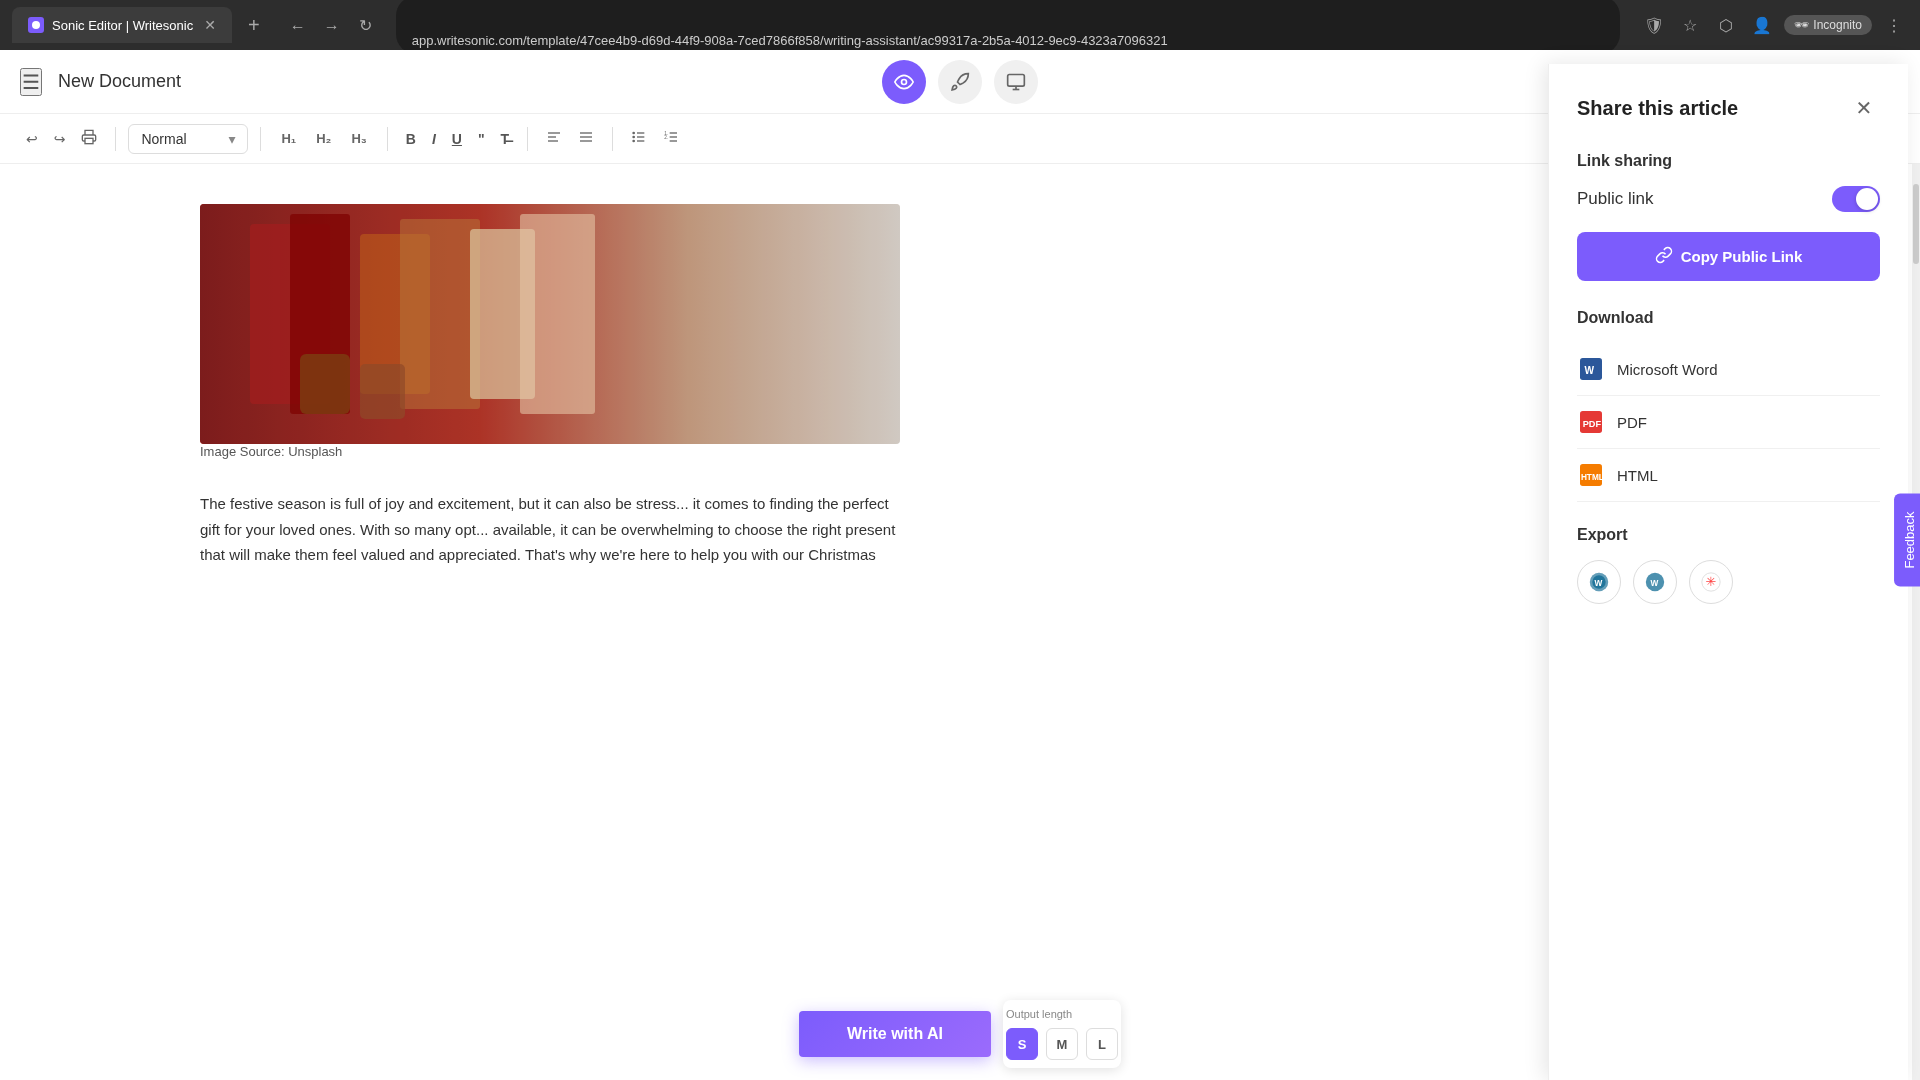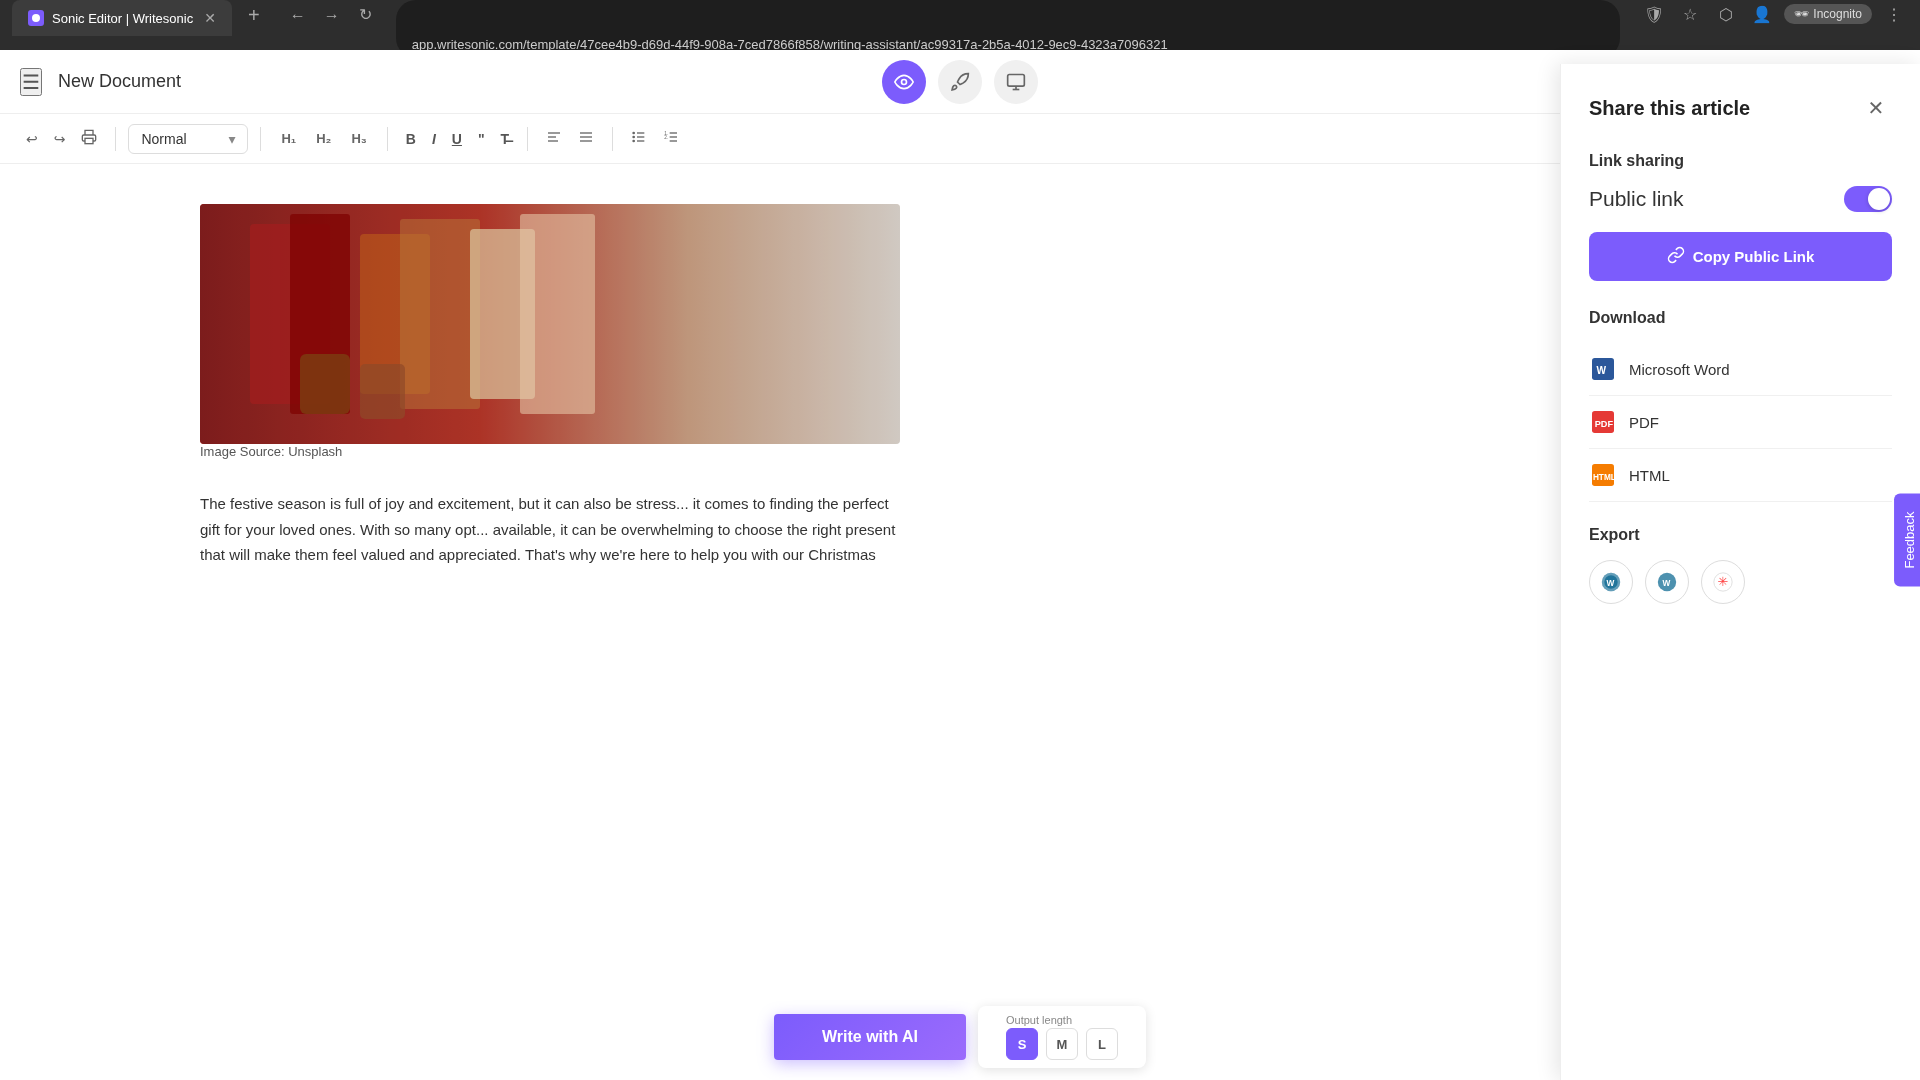--- a/index.html
+++ b/index.html
@@ -1,19 +1,19 @@
 <!DOCTYPE html>
 <html><head>
   <meta charset="utf-8">
   <style>
     * { margin: 0; padding: 0; box-sizing: border-box; }
     body { font-family: -apple-system, BlinkMacSystemFont, 'Segoe UI', sans-serif; background: #f5f5f5; overflow: hidden; width: 1920px; height: 1080px; }
 
     
-    .browser-chrome { background: #2d2d2d; height: 50px; display: flex; align-items: flex-start; padding: 0 12px; gap: 8px; }
+    .browser-chrome { background: #2d2d2d; height: 50px; display: flex; align-items: center; padding: 0 12px; gap: 8px; }
     .browser-tab { background: #3c3c3c; border-radius: 8px 8px 0 0; padding: 0 16px; height: 36px; display: flex; align-items: center; gap: 8px; color: #fff; font-size: 13px; min-width: 220px; }
     .tab-favicon { width: 16px; height: 16px; background: #7c5cfc; border-radius: 3px; display: flex; align-items: center; justify-content: center; }
     .tab-close { margin-left: auto; color: #aaa; cursor: pointer; font-size: 14px; }
     .tab-new { background: transparent; border: none; color: #aaa; font-size: 20px; cursor: pointer; padding: 4px 8px; }
     .nav-controls { display: flex; align-items: center; gap: 6px; margin: 0 8px; }
     .nav-btn { background: none; border: none; color: #aaa; font-size: 16px; cursor: pointer; padding: 4px; border-radius: 50%; width: 28px; height: 28px; display: flex; align-items: center; justify-content: center; }
     .address-bar { flex: 1; background: #1e1e1e; border-radius: 20px; padding: 6px 16px; color: #ccc; font-size: 13px; display: flex; align-items: center; }
     .browser-actions { display: flex; align-items: center; gap: 8px; margin-left: 12px; }
     .browser-action-btn { background: none; border: none; color: #aaa; font-size: 16px; cursor: pointer; padding: 4px; width: 28px; height: 28px; display: flex; align-items: center; justify-content: center; border-radius: 50%; }
     .incognito-badge { background: #555; color: #ddd; font-size: 12px; padding: 3px 10px; border-radius: 12px; display: flex; align-items: center; gap: 4px; }
@@ -45,34 +45,34 @@
     
     .content-area { display: flex; flex: 1; overflow: hidden; }
     .editor-area { flex: 1; overflow-y: auto; padding: 40px 200px; background: #fff; position: relative; }
     .doc-image-placeholder { width: 700px; height: 240px; background: linear-gradient(135deg, #c0392b 0%, #e74c3c 30%, #e8d5c4 60%, #f0f0f0 100%); border-radius: 4px; position: relative; overflow: hidden; }
     .image-source { color: #555; font-size: 13px; margin-bottom: 32px; }
     .article-text { color: #333; font-size: 15px; line-height: 1.7; max-width: 700px; margin-top: 32px; }
 
     
     .bottom-bar { position: fixed; bottom: 0; left: 50%; transform: translateX(-50%); display: flex; align-items: center; gap: 12px; padding: 12px 20px; z-index: 100; }
     .write-ai-btn { background: linear-gradient(135deg, #7c5cfc, #9b6bfc); color: #fff; border: none; border-radius: 4px; padding: 14px 48px; font-size: 16px; font-weight: 600; cursor: pointer; box-shadow: 0 4px 16px rgba(124,92,252,0.4); }
-    .output-length-panel { background: #fff; border-radius: 8px; padding: 8px 28px; box-shadow: 0 2px 12px rgba(0,0,0,0.12); display: flex; flex-direction: column; gap: 2px; }
+    .output-length-panel { background: #fff; border-radius: 8px; padding: 8px 3px; box-shadow: 0 2px 12px rgba(0,0,0,0.12); display: flex; flex-direction: column; gap: 8px; }
     .output-label { font-size: 11px; color: #888; }
     .size-buttons { display: flex; gap: 8px; }
     .size-btn { width: 32px; height: 32px; border-radius: 6px; border: 1px solid #ddd; background: #fff; cursor: pointer; font-size: 13px; font-weight: 600; color: #555; }
     .size-btn.active { background: #7c5cfc; color: #fff; border-color: #7c5cfc; }
 
     
-    .share-panel { position: fixed; top: 64px; right: 0; width: 360px; background: #fff; box-shadow: -4px 0 20px rgba(0,0,0,0.1); border-left: 1px solid #eee; z-index: 200; height: calc(100% - 64px); overflow-y: auto; padding: 28px 28px; }
+    .share-panel { position: fixed; top: 64px; right: 12px; width: 360px; background: #fff; box-shadow: -4px 0 20px rgba(0,0,0,0.1); border-left: 1px solid #eee; z-index: 200; height: calc(100% - 64px); overflow-y: auto; padding: 28px 28px; }
     .share-panel-header { display: flex; align-items: center; justify-content: space-between; margin-bottom: 28px; }
     .share-panel-title { font-size: 20px; font-weight: 600; color: #222; }
     .share-close-btn { background: none; border: none; font-size: 20px; color: #666; cursor: pointer; width: 32px; height: 32px; display: flex; align-items: center; justify-content: center; border-radius: 50%; }
     .section-title { font-size: 16px; font-weight: 600; color: #333; margin-bottom: 16px; }
     .link-row { display: flex; align-items: center; justify-content: space-between; margin-bottom: 20px; }
-    .link-label { font-size: 21px; color: #333; }
+    .link-label { font-size: 17px; color: #333; }
     .toggle { width: 48px; height: 26px; background: #7c5cfc; border-radius: 13px; position: relative; cursor: pointer; }
     .toggle-knob { width: 22px; height: 22px; background: #fff; border-radius: 50%; position: absolute; top: 2px; right: 2px; box-shadow: 0 1px 4px rgba(0,0,0,0.2); }
     .copy-link-btn { width: 100%; background: #7c5cfc; color: #fff; border: none; border-radius: 8px; padding: 14px; font-size: 15px; font-weight: 600; cursor: pointer; display: flex; align-items: center; justify-content: center; gap: 8px; margin-bottom: 28px; }
     .download-section { margin-bottom: 24px; }
     .download-item { display: flex; align-items: center; gap: 12px; padding: 12px 0; border-bottom: 1px solid #f0f0f0; cursor: pointer; color: #333; font-size: 15px; }
     .download-icon { width: 28px; height: 28px; display: flex; align-items: center; justify-content: center; font-size: 18px; }
     .export-section { }
     .export-icons { display: flex; gap: 12px; margin-top: 12px; }
     .export-icon-btn { width: 44px; height: 44px; border-radius: 50%; border: 1px solid #ddd; background: #fff; cursor: pointer; display: flex; align-items: center; justify-content: center; font-size: 18px; }
 

